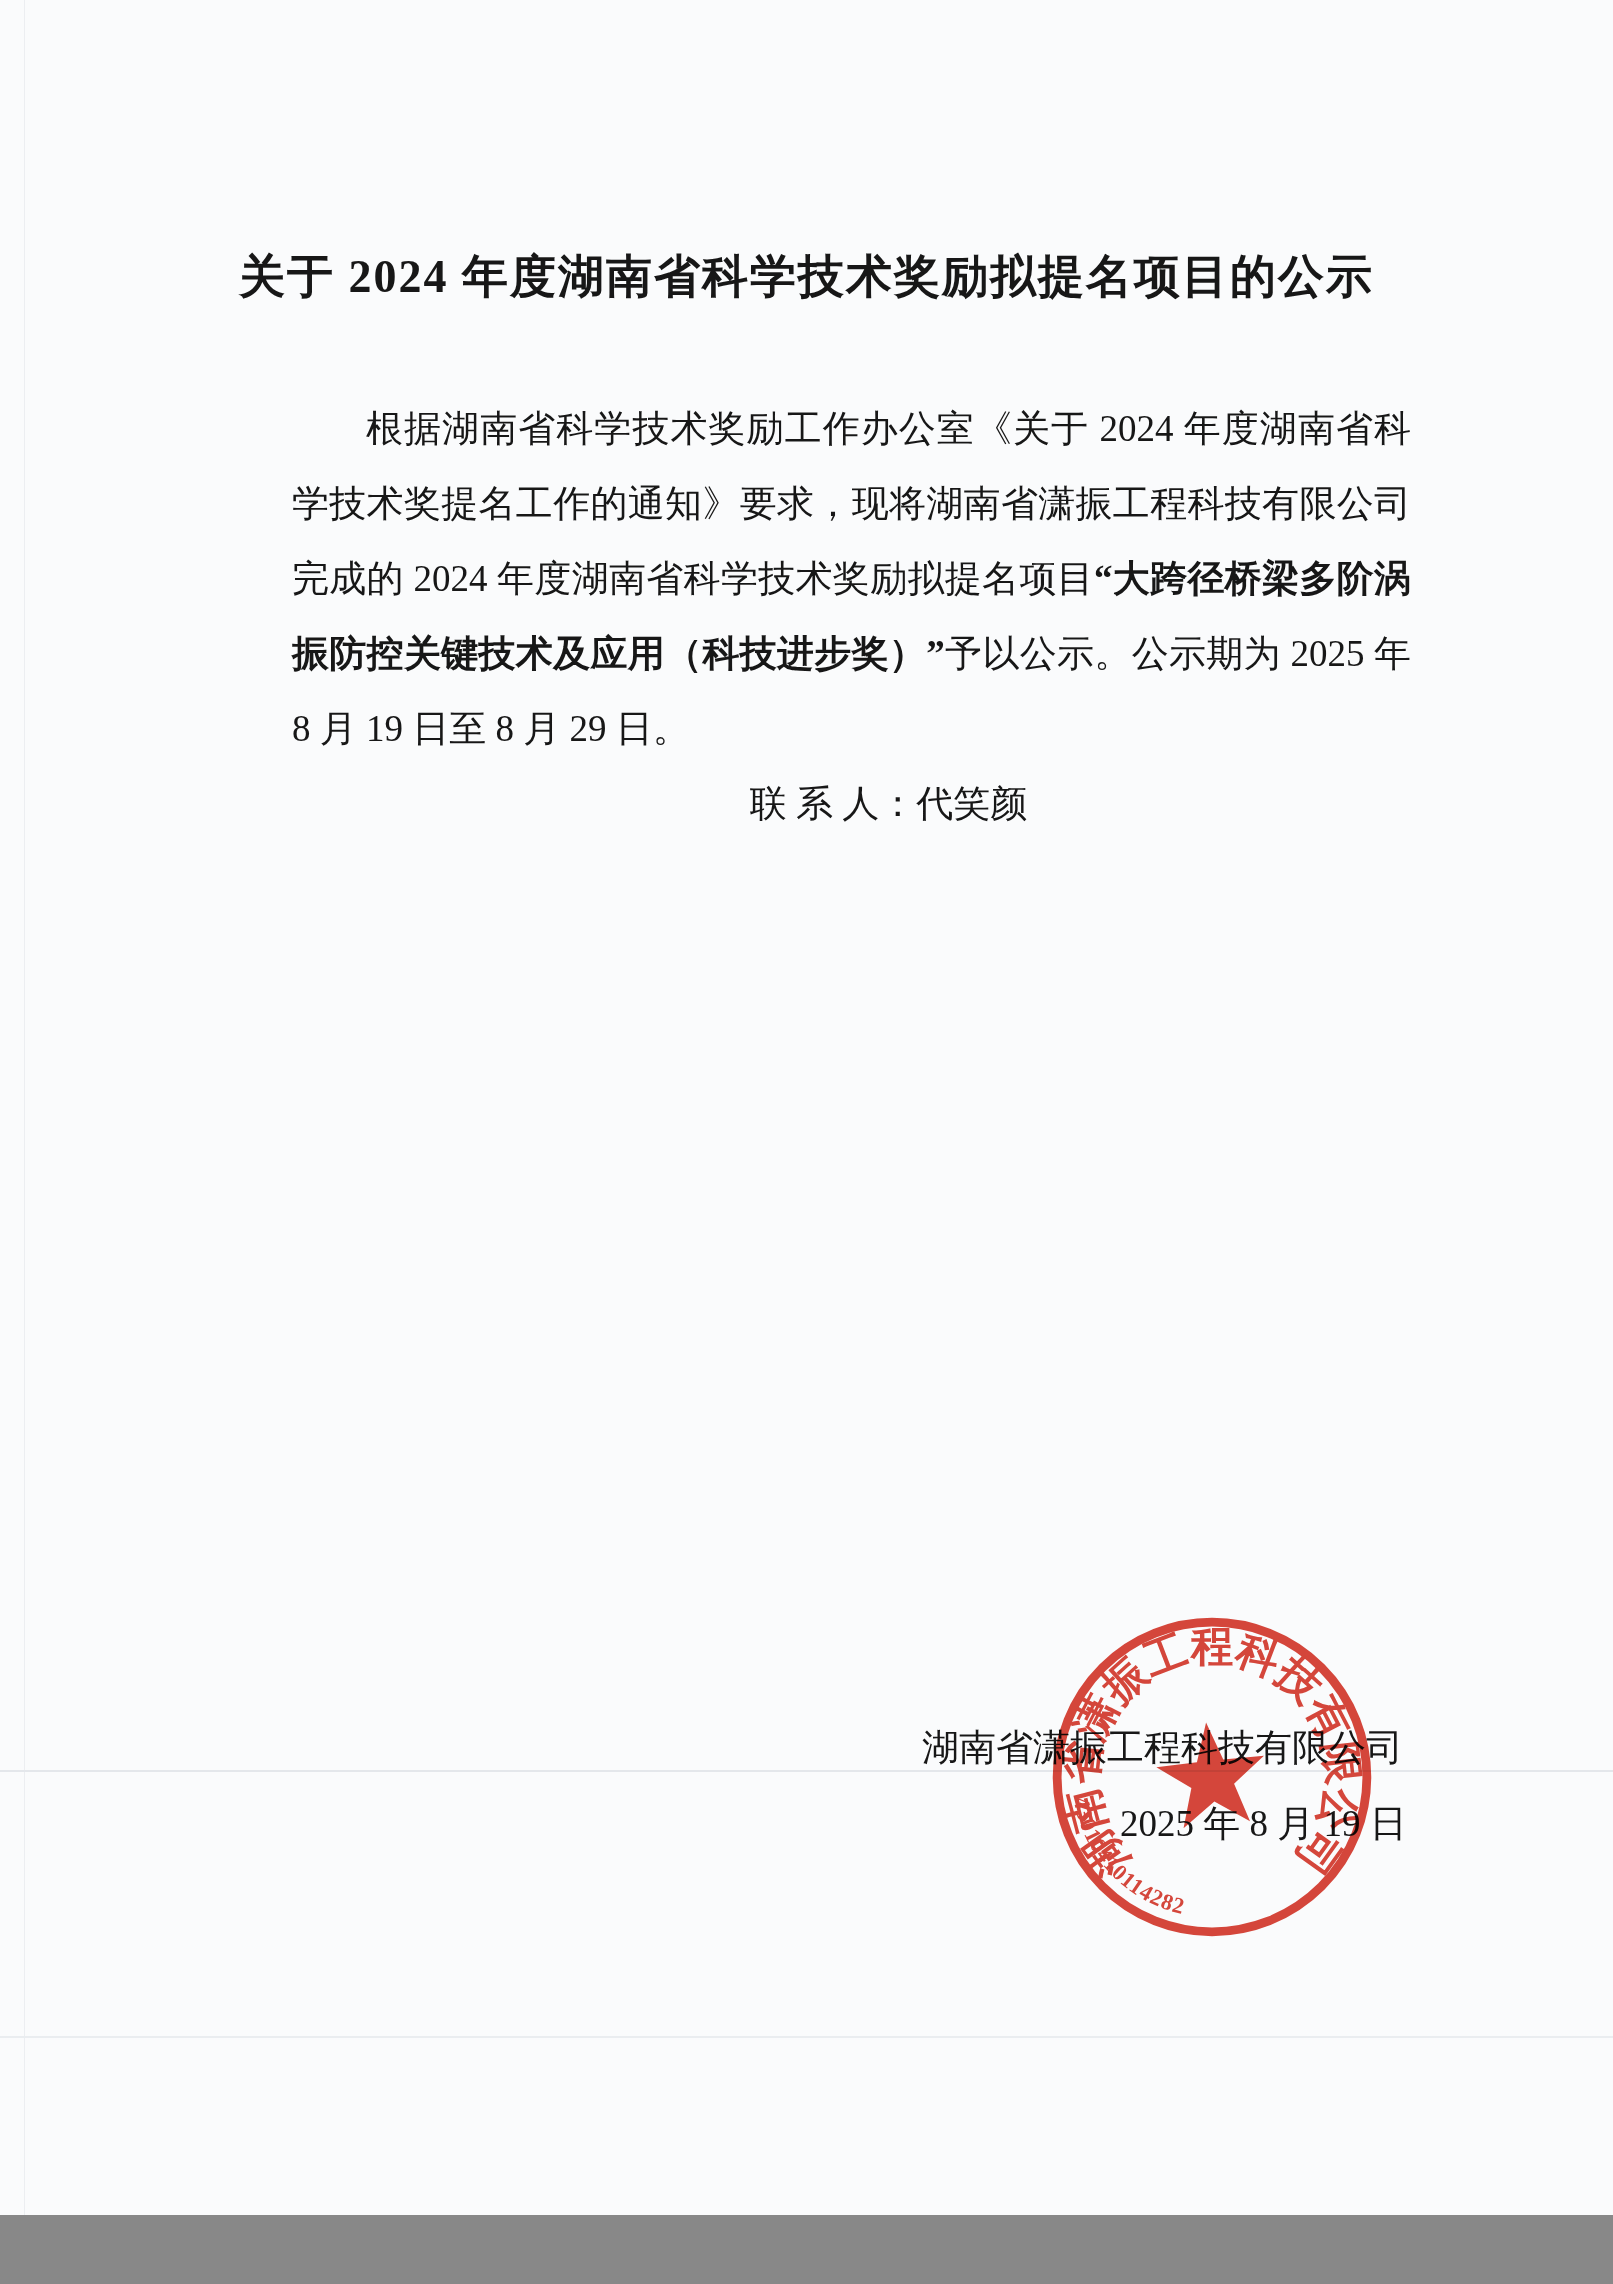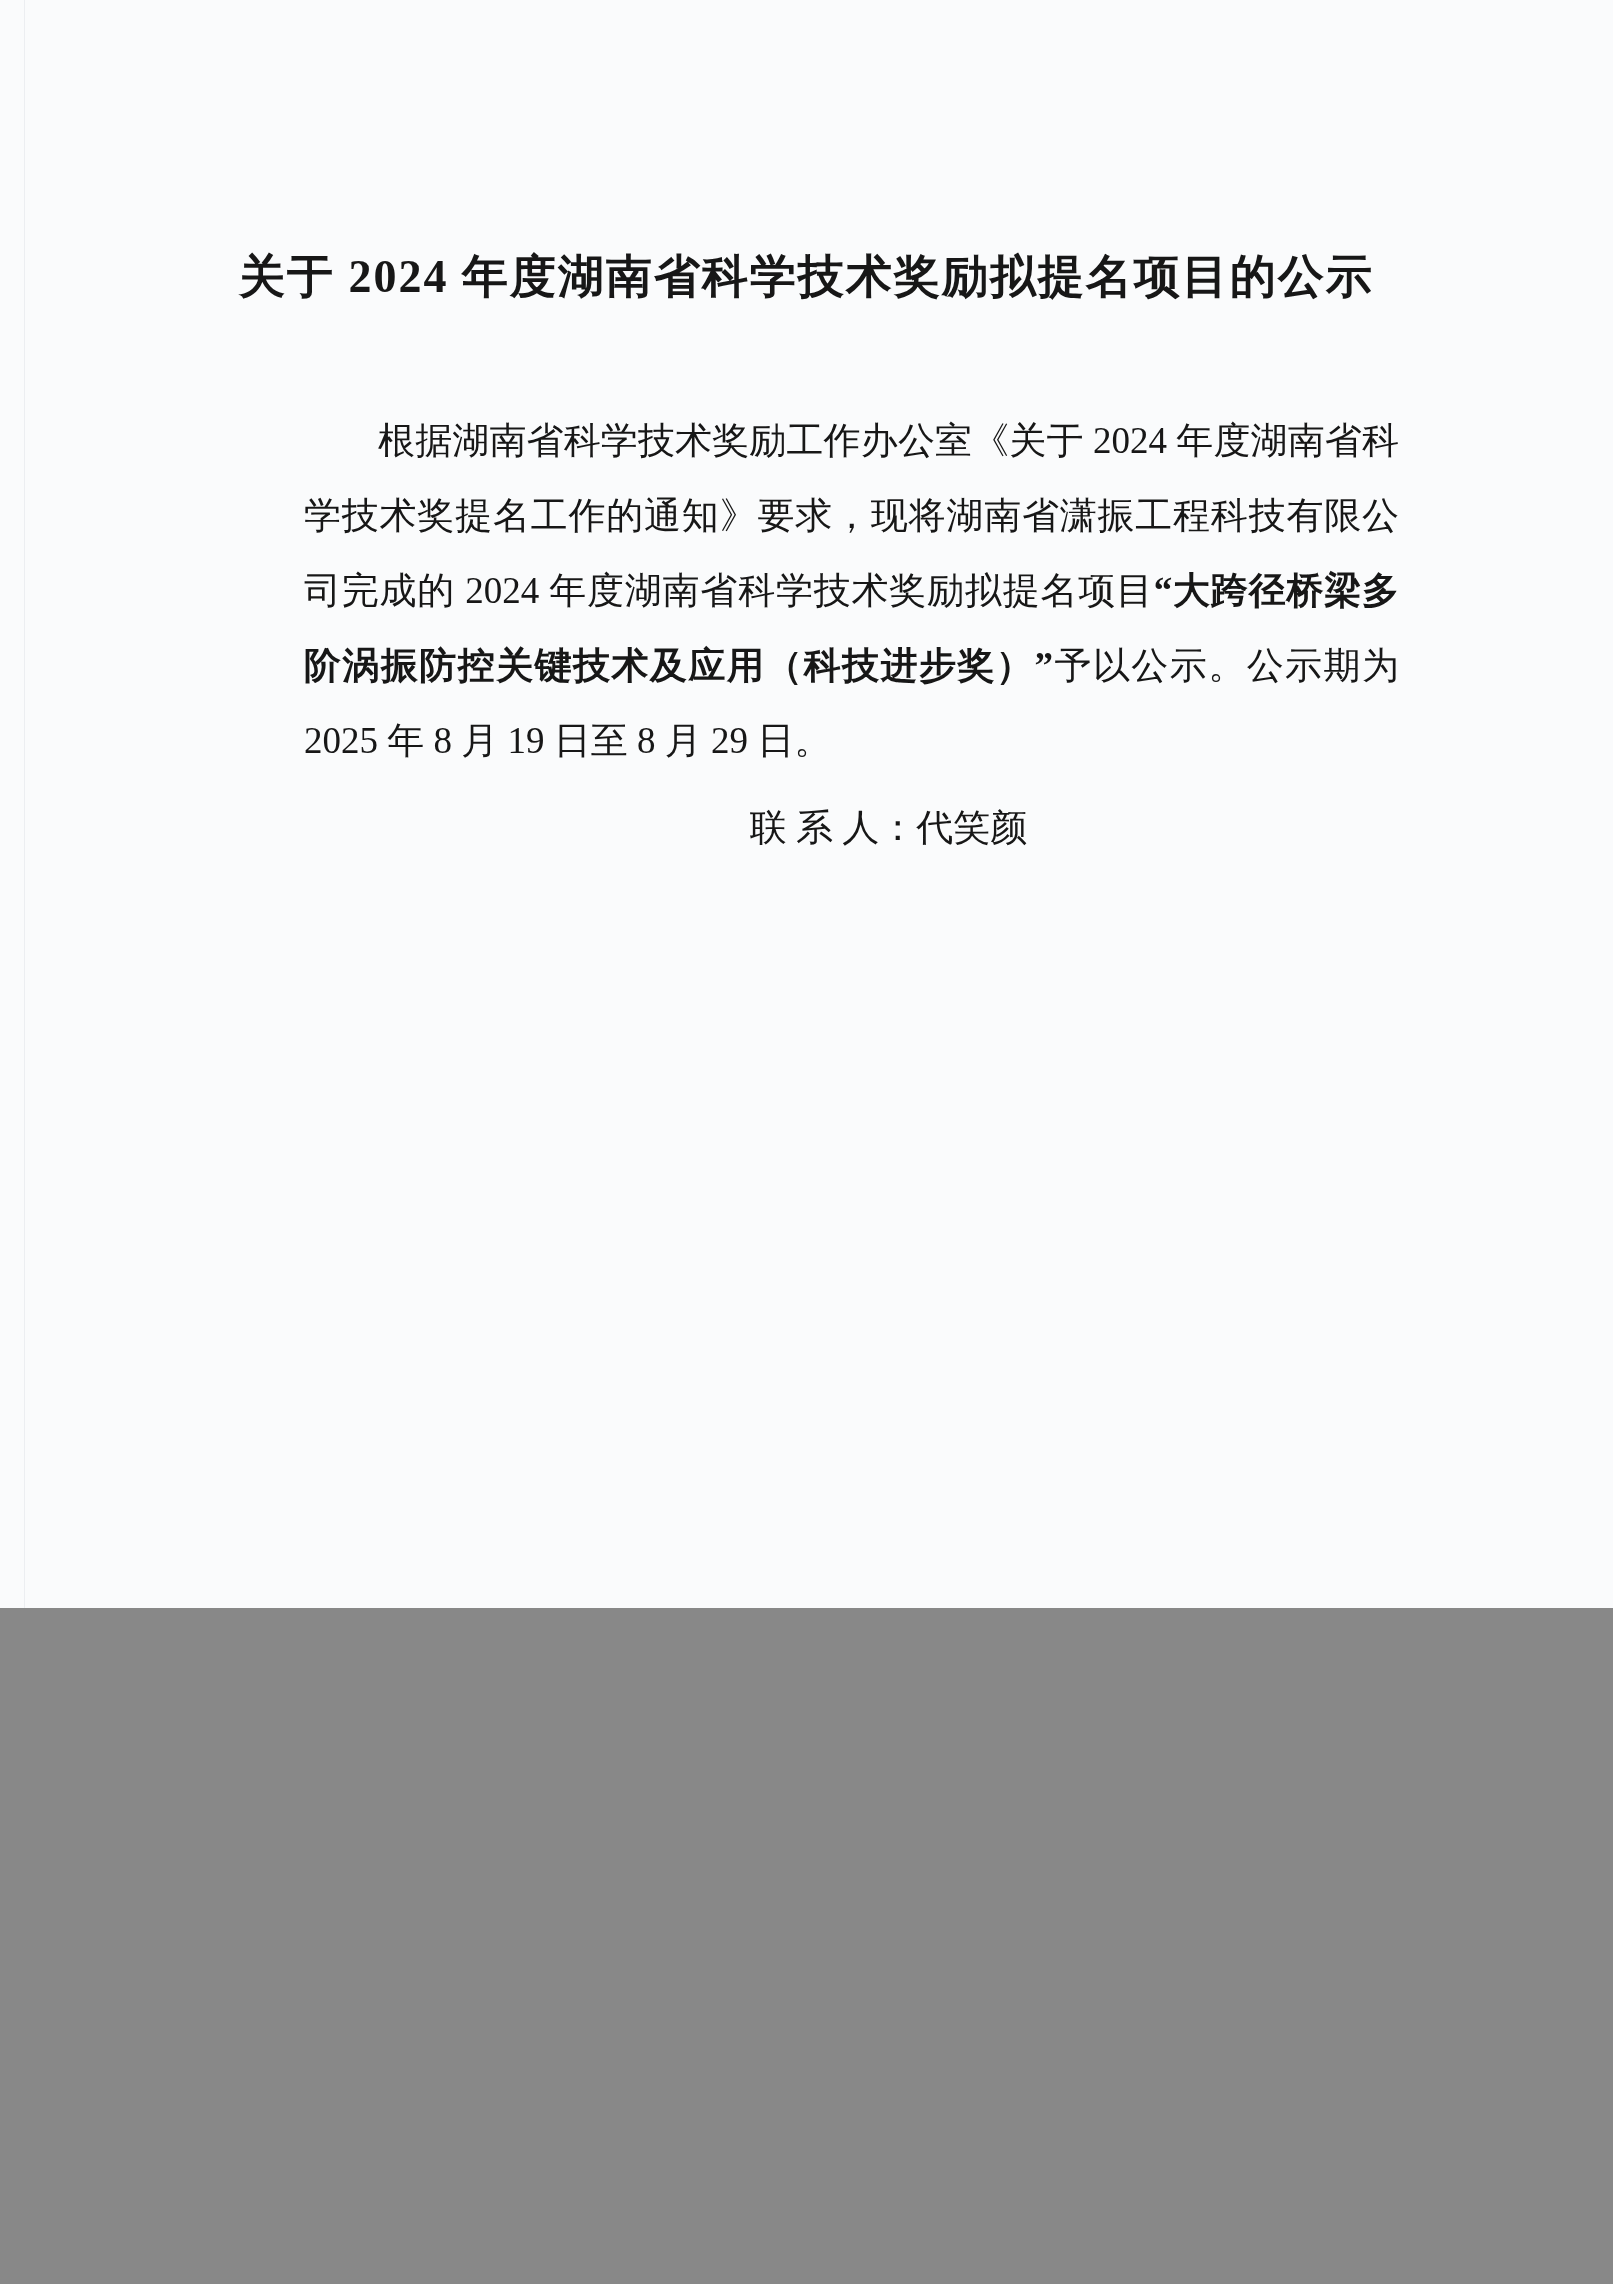--- a/index.html
+++ b/index.html
@@ -1,18 +1,18 @@
 <!DOCTYPE html>
 <html><head>
 <meta charset="utf-8">
 <style>
   html,body { margin:0; padding:0; background:#888; }
   .page {
     position:relative;
-    width:1613px; height:1608px;
+    width:1613px; height:2215px;
     margin:0 auto;
     background:#fafbfc;
     font-family:"Liberation Serif","DejaVu Serif",serif;
     color:#171717;
     overflow:hidden;
   }
   
   .scan-edge {
     position:absolute; left:23.5px; top:0; width:1px; height:100%;
     background:#eceef1;
@@ -30,21 +30,21 @@
     text-align:center;
     font-size:46px; font-weight:bold;
     letter-spacing:2px;
     line-height:59px;
   }
   .body-block {
     position:absolute; top:391px; left:292px; width:1119px;
     font-size:37px; line-height:75px;
     text-align:justify;
   }
-  .body-block p { margin:12px; text-indent:74px; }
+  .body-block p { margin:0; text-indent:74px; }
   .project-bold { font-weight:bold; }
   .contact-line { text-indent:76px; text-align:center; }
   .sign-company {
     position:absolute; top:1728px; left:922px;
     font-size:37px; line-height:39px; white-space:nowrap;
   }
   .sign-date {
     position:absolute; top:1804px; left:1120px;
     font-size:37px; line-height:39px; white-space:nowrap;
   }

